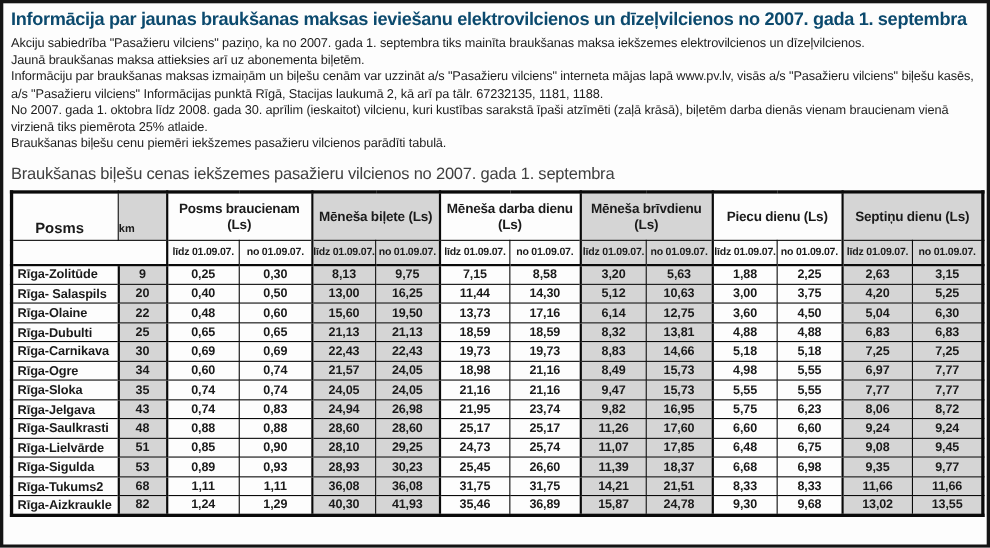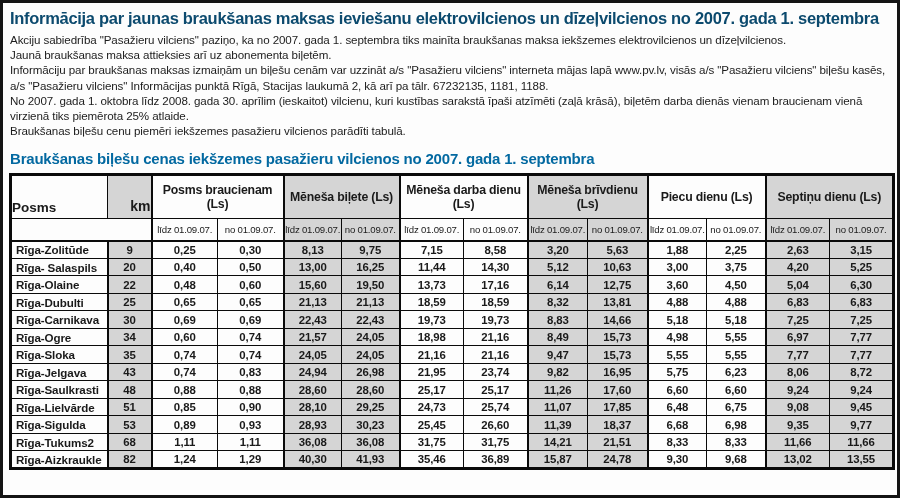--- a/index.html
+++ b/index.html
@@ -13,48 +13,48 @@
   .doc-title {
     font-size: 16.5px; font-weight: bold; letter-spacing: -0.3px;
     white-space: nowrap; padding: 2px 0 4px 1px; color: #0c4a6e;
   }
   .body-text { padding-left: 1px; }
   .body-text p {
     font-size: 11.6px; line-height: 15.2px; color: #1c1c1c;
     letter-spacing: -0.1px;
   }
   .table-title {
-    font-size: 15px; font-weight: bold; letter-spacing: -0.2px;
-    margin: 12px 0 6px 1px; white-space: nowrap; color: #0369a1;
+    font-size: 15px; font-weight: normal; letter-spacing: -0.2px;
+    margin: 12px 0 6px 1px; white-space: nowrap; color: #404040;
   }
   table.fares {
     border-collapse: collapse; table-layout: fixed;
     border: 3px solid #0a0a0a; width: 886px;
   }
   table.fares th, table.fares td {
     border: 1px solid #0a0a0a; overflow: hidden;
     font-weight: bold; color: #1a1a1a; background: #fdfdfd;
   }
   .shade { background: #d5d5d5 !important; }
   .gsep { border-left: 2px solid #0a0a0a !important; }
   th.posms-h {
     text-align: left; vertical-align: bottom;
-    font-size: 13.5px; padding: 2px 4px 3px 0; height: 44px;
+    font-size: 13.5px; padding: 2px 4px 3px 20px; height: 44px;
   }
   th.km-h {
-    text-align: right; vertical-align: bottom;
-    font-size: 14px; padding-bottom: 4px;
+    text-align: left; vertical-align: bottom;
+    font-size: 10px; padding-bottom: 4px;
     border-left: 2px solid #0a0a0a; border-right: 2px solid #0a0a0a;
   }
   th.group-h {
     font-size: 12.3px; line-height: 14px; text-align: center;
     vertical-align: middle; padding: 3px 2px; letter-spacing: -0.2px;
   }
   tr.subhdr th {
-    font-weight: normal; font-size: 9.6px; height: 22px;
+    font-weight: bold; font-size: 9.6px; height: 22px;
     text-align: center; vertical-align: middle; letter-spacing: -0.2px;
     border-bottom: 2px solid #0a0a0a;
   }
   tr.subhdr th.spacer { border-right: 2px solid #0a0a0a; }
   tbody td { height: 17.5px; font-size: 11.4px; text-align: center; vertical-align: middle; letter-spacing: -0.1px; }
   tbody td.route { text-align: left; padding-left: 4px; font-size: 11.6px; }
   tbody td.km-c { border-left: 2px solid #0a0a0a; border-right: 2px solid #0a0a0a; }
 </style>
 </head>
 <body>

